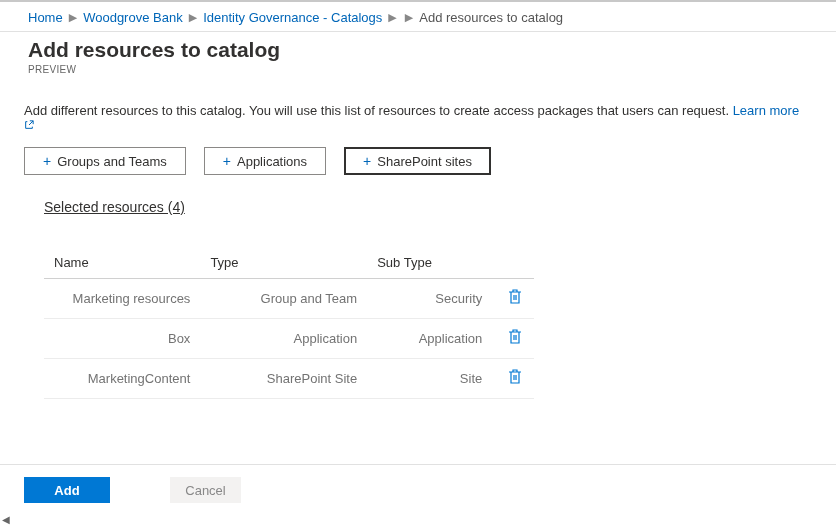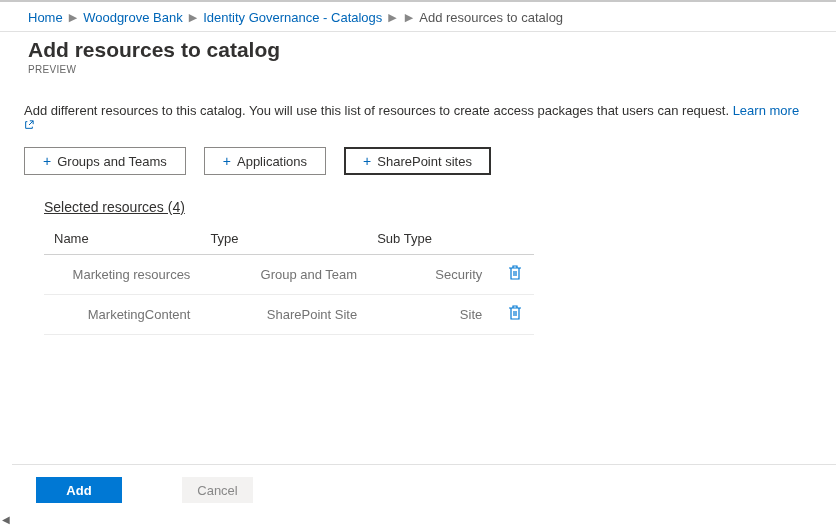--- a/index.html
+++ b/index.html
@@ -43,21 +43,21 @@
       cursor: pointer;
       display: inline-flex;
       align-items: center;
       gap: 4px;
       font-family: inherit;
     }
     .toggle-btn .plus { color: #0066b8; font-size: 14px; font-weight: 400; margin-right: 2px; }
     .toggle-btn.selected { border: 1px solid #323130; outline: 1px solid #323130; outline-offset: -2px; }
     .section-title { padding: 8px 44px 10px 44px; font-size: 14px; font-weight: 400; color: #323130; text-decoration: underline; }
     .table-wrap { padding: 0 44px; }
-    .table { width: 490px; border-collapse: collapse; }
+    .table { width: 490px; border-collapse: collapse; margin-top: 24px; }
     .table th {
       text-align: left;
       font-weight: 400;
       font-size: 13px;
       color: #323130;
       padding: 6px 10px 8px 10px;
       border-bottom: 1px solid #d0d0d0;
     }
     .table td {
       padding: 8px 10px;
@@ -68,21 +68,21 @@
       text-align: right;
     }
     .col-name { width: 150px; }
     .col-type { width: 160px; }
     .col-sub { width: 120px; }
     .col-act { width: 40px; text-align: center; }
     .trash-btn { background: none; border: none; cursor: pointer; padding: 2px; display: inline-flex; }
     .trash-btn svg { width: 14px; height: 16px; }
     .footer-bar {
       position: absolute;
-      left: 12px; right: 0; bottom: 10px;
+      left: 0; right: 0; bottom: 10px;
       border-top: 1px solid #e1e1e1;
       padding: 12px 24px;
       display: flex;
       gap: 60px;
       align-items: flex-end;
       background: #fff;
     }
     .primary-btn {
       background: #0078d4;
       color: #fff;
@@ -175,20 +175,30 @@
           <td class="col-name">Marketing resources</td>
           <td class="col-type">Group and Team</td>
           <td class="col-sub">Security</td>
           <td class="col-act"><button class="trash-btn">
               <span><svg viewBox="0 0 14 16">
                   <path fill="none" stroke="#0078d4" stroke-width="1.2" d="M1 3h12 M5 3V1h4v2 M3 3v11h8V3 M6 6v5 M8 6v5"></path>
                 </svg></span>
             </button></td>
         </tr>
         <tr>
+          <td class="col-name">Box</td>
+          <td class="col-type">Application</td>
+          <td class="col-sub">Application</td>
+          <td class="col-act"><button class="trash-btn">
+              <span><svg viewBox="0 0 14 16">
+                  <path fill="none" stroke="#0078d4" stroke-width="1.2" d="M1 3h12 M5 3V1h4v2 M3 3v11h8V3 M6 6v5 M8 6v5"></path>
+                </svg></span>
+            </button></td>
+        </tr>
+        <tr>
           <td class="col-name">MarketingContent</td>
           <td class="col-type">SharePoint Site</td>
           <td class="col-sub">Site</td>
           <td class="col-act"><button class="trash-btn">
               <span><svg viewBox="0 0 14 16">
                   <path fill="none" stroke="#0078d4" stroke-width="1.2" d="M1 3h12 M5 3V1h4v2 M3 3v11h8V3 M6 6v5 M8 6v5"></path>
                 </svg></span>
             </button></td>
         </tr>
       </tbody>

